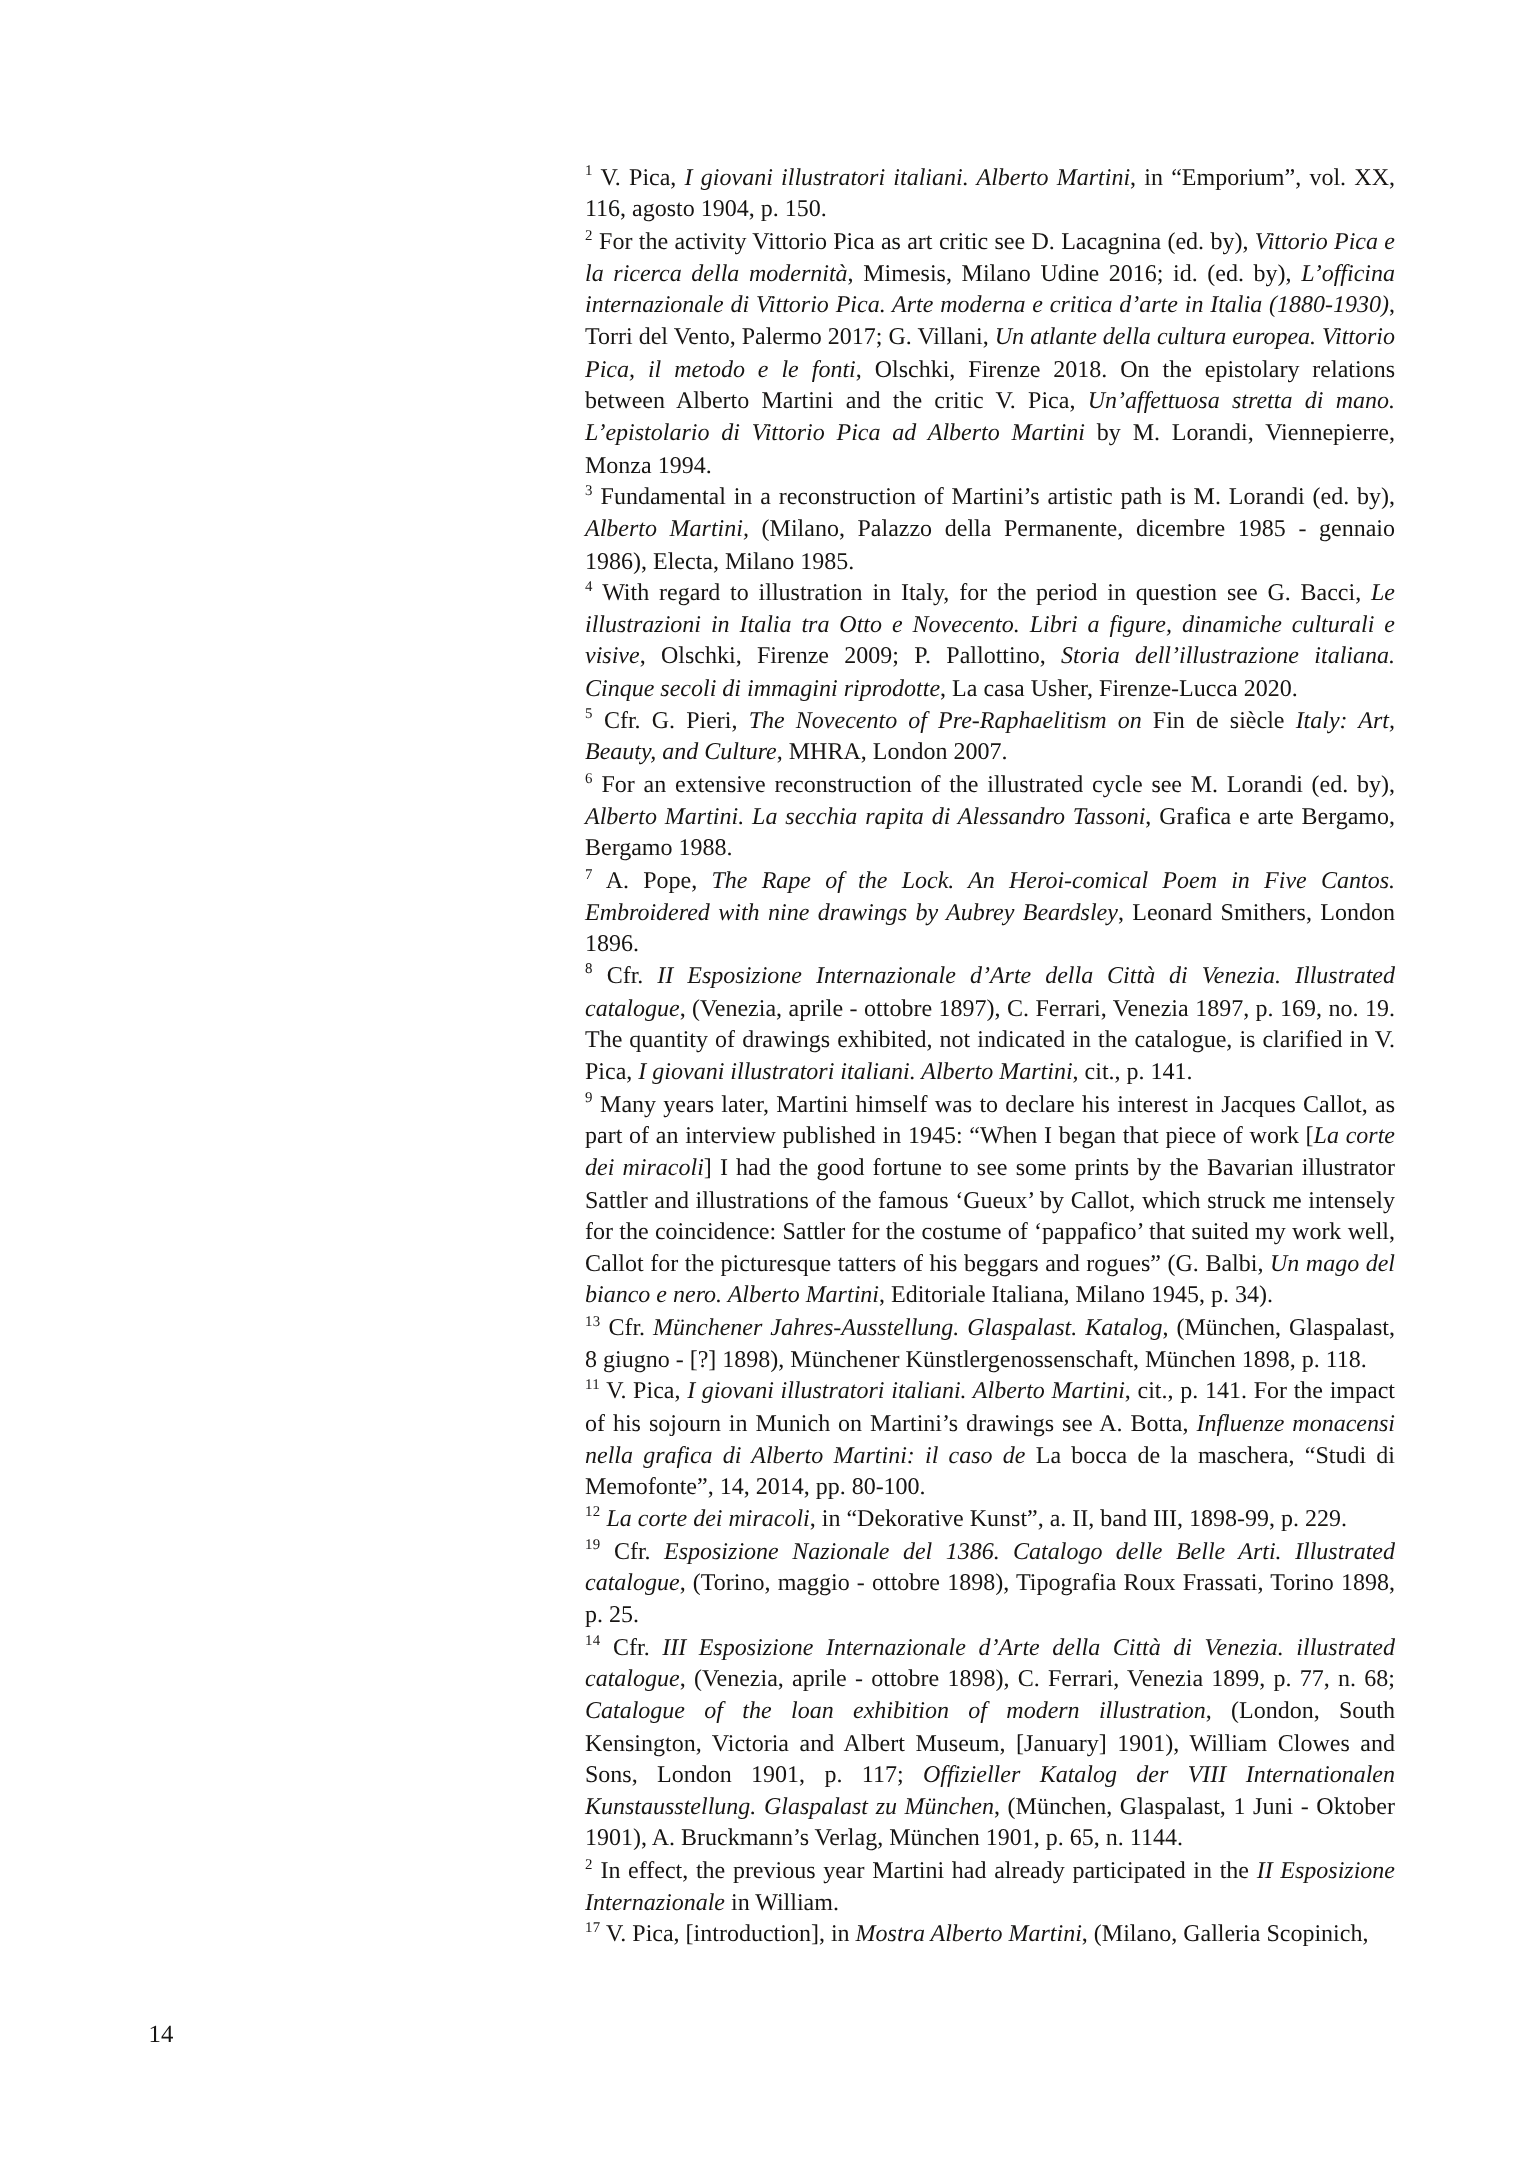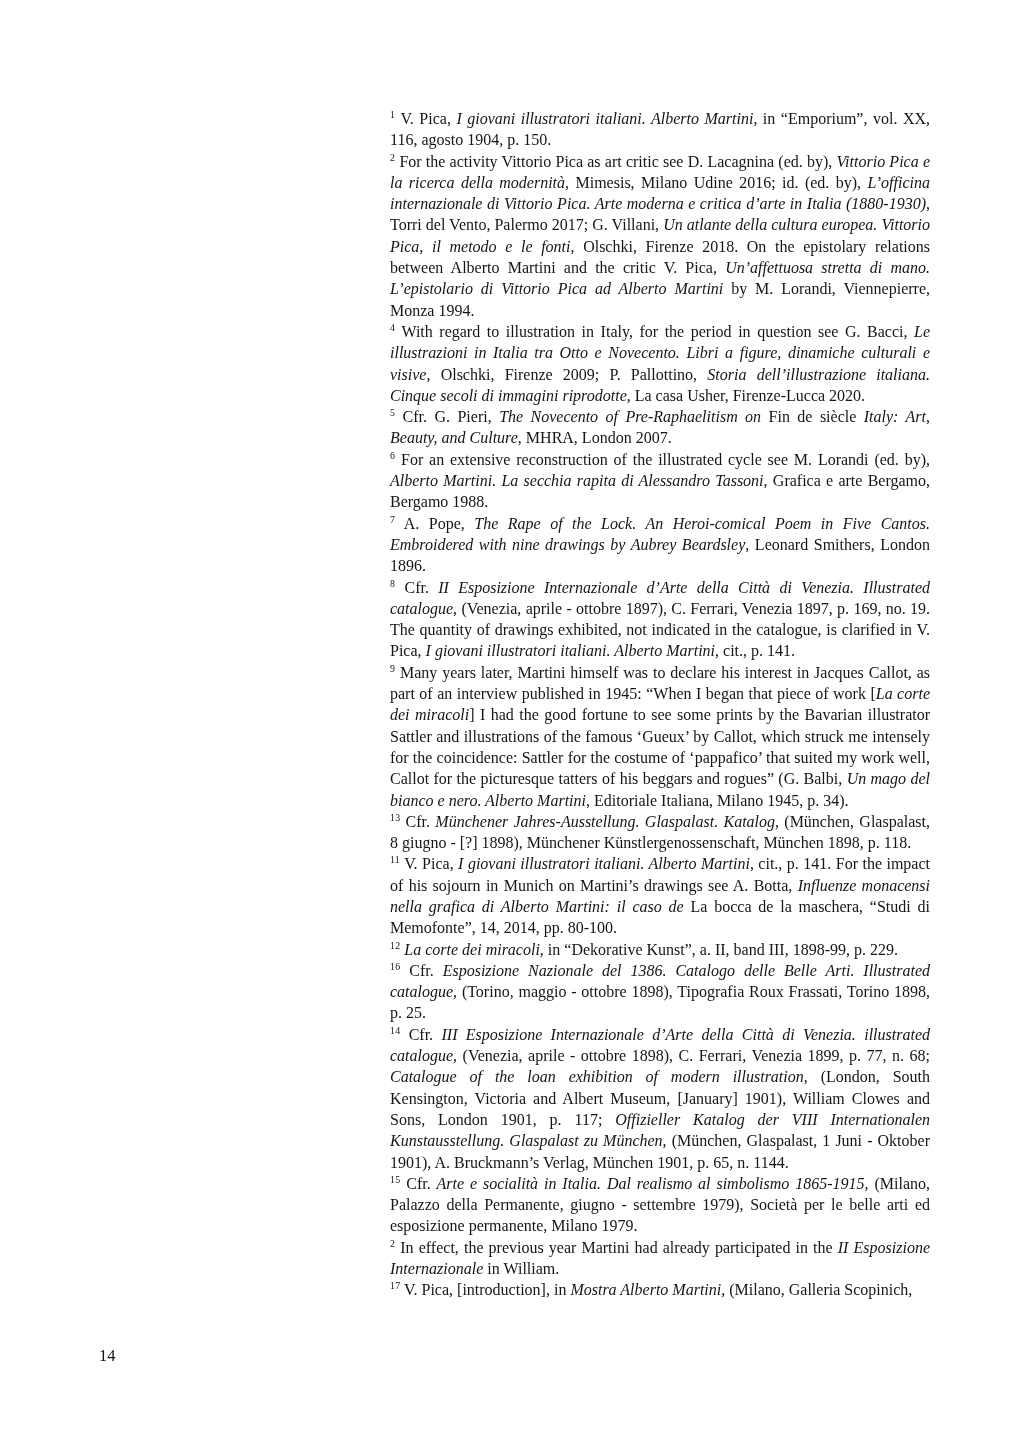--- a/index.html
+++ b/index.html
@@ -48,29 +48,29 @@
     color: #171513;
   }
 </style>
 </head>
 <body>
 
 <div class="page">
   <main class="notes">
       <p class="footnote"><sup class="fn-marker">1</sup> <span>V. Pica, </span><em>I giovani illustratori italiani. Alberto Martini</em><span>, in “Emporium”, vol. XX, 116, agosto 1904, p. 150.</span></p>
       <p class="footnote"><sup class="fn-marker">2</sup> <span>For the activity Vittorio Pica as art critic see D. Lacagnina (ed. by), </span><em>Vittorio Pica e la ricerca della modernità</em><span>, Mimesis, Milano Udine 2016; id. (ed. by), </span><em>L’officina internazionale di Vittorio Pica. Arte moderna e critica d’arte in Italia (1880-1930)</em><span>, Torri del Vento, Palermo 2017; G. Villani, </span><em>Un atlante della cultura europea. Vittorio Pica, il metodo e le fonti</em><span>, Olschki, Firenze 2018. On the epistolary relations between Alberto Martini and the critic V. Pica, </span><em>Un’affettuosa stretta di mano. L’epistolario di Vittorio Pica ad Alberto Martini</em><span> by M. Lorandi, Viennepierre, Monza 1994.</span></p>
+      <p class="footnote"><sup class="fn-marker">3</sup> <span>Fundamental in a reconstruction of Martini’s artistic path is M. Lorandi (ed. by), </span><em>Alberto Martini,</em><span> (Milano, Palazzo della Permanente, dicembre 1985 - gennaio 1986), Electa, Milano 1985.</span></p>
       <p class="footnote"><sup class="fn-marker">4</sup> <span>With regard to illustration in Italy, for the period in question see G. Bacci, </span><em>Le illustrazioni in Italia tra Otto e Novecento. Libri a figure, dinamiche culturali e visive</em><span>, Olschki, Firenze 2009; P. Pallottino, </span><em>Storia dell’illustrazione italiana. Cinque secoli di immagini riprodotte</em><span>, La casa Usher, Firenze-Lucca 2020.</span></p>
       <p class="footnote"><sup class="fn-marker">5</sup> <span>Cfr. G. Pieri, </span><em>The Novecento of Pre-Raphaelitism on</em><span> Fin de siècle </span><em>Italy: Art, Beauty, and Culture</em><span>, MHRA, London 2007.</span></p>
       <p class="footnote"><sup class="fn-marker">6</sup> <span>For an extensive reconstruction of the illustrated cycle see M. Lorandi (ed. by), </span><em>Alberto Martini. La secchia rapita di Alessandro Tassoni</em><span>, Grafica e arte Bergamo, Bergamo 1988.</span></p>
       <p class="footnote"><sup class="fn-marker">7</sup> <span>A. Pope, </span><em>The Rape of the Lock. An Heroi-comical Poem in Five Cantos. Embroidered with nine drawings by Aubrey Beardsley</em><span>, Leonard Smithers, London 1896.</span></p>
       <p class="footnote"><sup class="fn-marker">8</sup> <span>Cfr. </span><em>II Esposizione Internazionale d’Arte della Città di Venezia. Illustrated catalogue</em><span>, (Venezia, aprile - ottobre 1897), C. Ferrari, Venezia 1897, p. 169, no. 19. The quantity of drawings exhibited, not indicated in the catalogue, is clarified in V. Pica, </span><em>I giovani illustratori italiani. Alberto Martini</em><span>, cit., p. 141.</span></p>
       <p class="footnote"><sup class="fn-marker">9</sup> <span>Many years later, Martini himself was to declare his interest in Jacques Callot, as part of an interview published in 1945: “When I began that piece of work [</span><em>La corte dei miracoli</em><span>] I had the good fortune to see some prints by the Bavarian illustrator Sattler and illustrations of the famous ‘Gueux’ by Callot, which struck me intensely for the coincidence: Sattler for the costume of ‘pappafico’ that suited my work well, Callot for the picturesque tatters of his beggars and rogues” (G. Balbi, </span><em>Un mago del bianco e nero. Alberto Martini</em><span>, Editoriale Italiana, Milano 1945, p. 34).</span></p>
       <p class="footnote"><sup class="fn-marker">13</sup> <span>Cfr. </span><em>Münchener Jahres-Ausstellung. Glaspalast. Katalog</em><span>, (München, Glaspalast, 8 giugno - [?] 1898), Münchener Künstlergenossenschaft, München 1898, p. 118.</span></p>
       <p class="footnote"><sup class="fn-marker">11</sup> <span>V. Pica, </span><em>I giovani illustratori italiani. Alberto Martini</em><span>, cit., p. 141. For the impact of his sojourn in Munich on Martini’s drawings see A. Botta, </span><em>Influenze monacensi nella grafica di Alberto Martini: il caso de</em><span> La bocca de la maschera, “Studi di Memofonte”, 14, 2014, pp. 80-100.</span></p>
       <p class="footnote"><sup class="fn-marker">12</sup> <em>La corte dei miracoli</em><span>, in “Dekorative Kunst”, a. II, band III, 1898-99, p. 229.</span></p>
-      <p class="footnote"><sup class="fn-marker">16</sup> <span>Cfr. </span><em>Esposizione Nazionale del 1386. Catalogo delle Belle Arti. Illustrated catalogue</em><span>, (Torino, maggio - ottobre 1898), Tipografia Roux Frassati, Torino 1898, p. 25.</span></p>
+      <p class="footnote"><sup class="fn-marker">19</sup> <span>Cfr. </span><em>Esposizione Nazionale del 1386. Catalogo delle Belle Arti. Illustrated catalogue</em><span>, (Torino, maggio - ottobre 1898), Tipografia Roux Frassati, Torino 1898, p. 25.</span></p>
       <p class="footnote"><sup class="fn-marker">14</sup> <span>Cfr. </span><em>III Esposizione Internazionale d’Arte della Città di Venezia. illustrated catalogue</em><span>, (Venezia, aprile - ottobre 1898), C. Ferrari, Venezia 1899, p. 77, n. 68; </span><em>Catalogue of the loan exhibition of modern illustration</em><span>, (London, South Kensington, Victoria and Albert Museum, [January] 1901), William Clowes and Sons, London 1901, p. 117; </span><em>Offizieller Katalog der VIII Internationalen Kunstausstellung. Glaspalast zu München</em><span>, (München, Glaspalast, 1 Juni - Oktober 1901), A. Bruckmann’s Verlag, München 1901, p. 65, n. 1144.</span></p>
-      <p class="footnote"><sup class="fn-marker">15</sup> <span>Cfr. </span><em>Arte e socialità in Italia. Dal realismo al simbolismo 1865-1915</em><span>, (Milano, Palazzo della Permanente, giugno - settembre 1979), Società per le belle arti ed esposizione permanente, Milano 1979.</span></p>
       <p class="footnote"><sup class="fn-marker">2</sup> <span>In effect, the previous year Martini had already participated in the </span><em>II Esposizione Internazionale</em><span> in William.</span></p>
       <p class="footnote"><sup class="fn-marker">17</sup> <span>V. Pica, [introduction], in </span><em>Mostra Alberto Martini</em><span>, (Milano, Galleria Scopinich,</span></p>
     </main>
   <div class="page-number">14</div>
 </div>
 
 </body></html>

